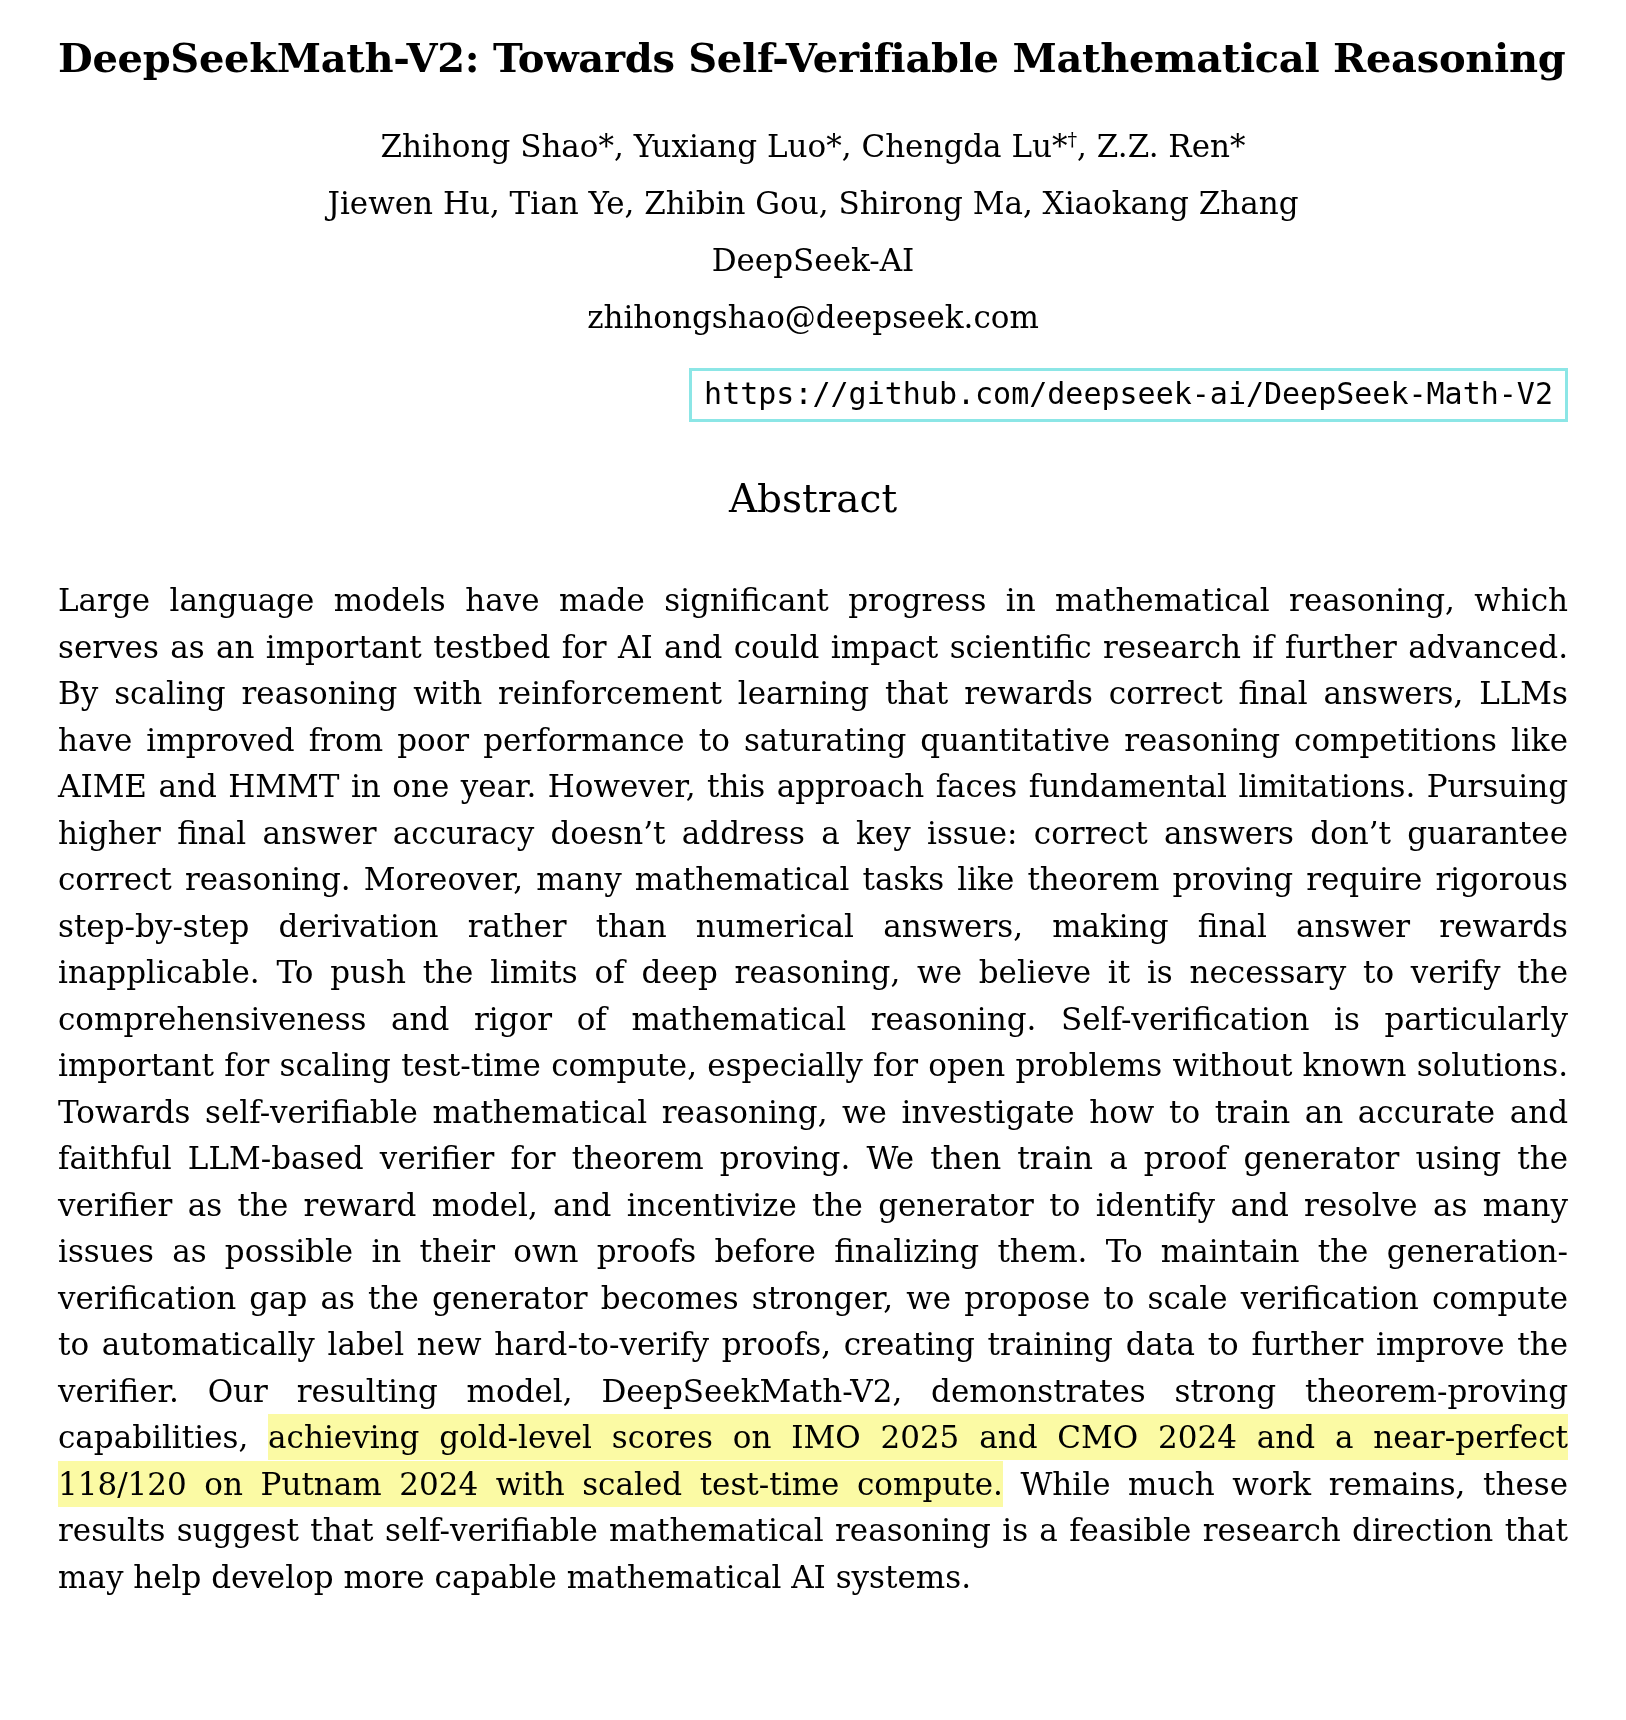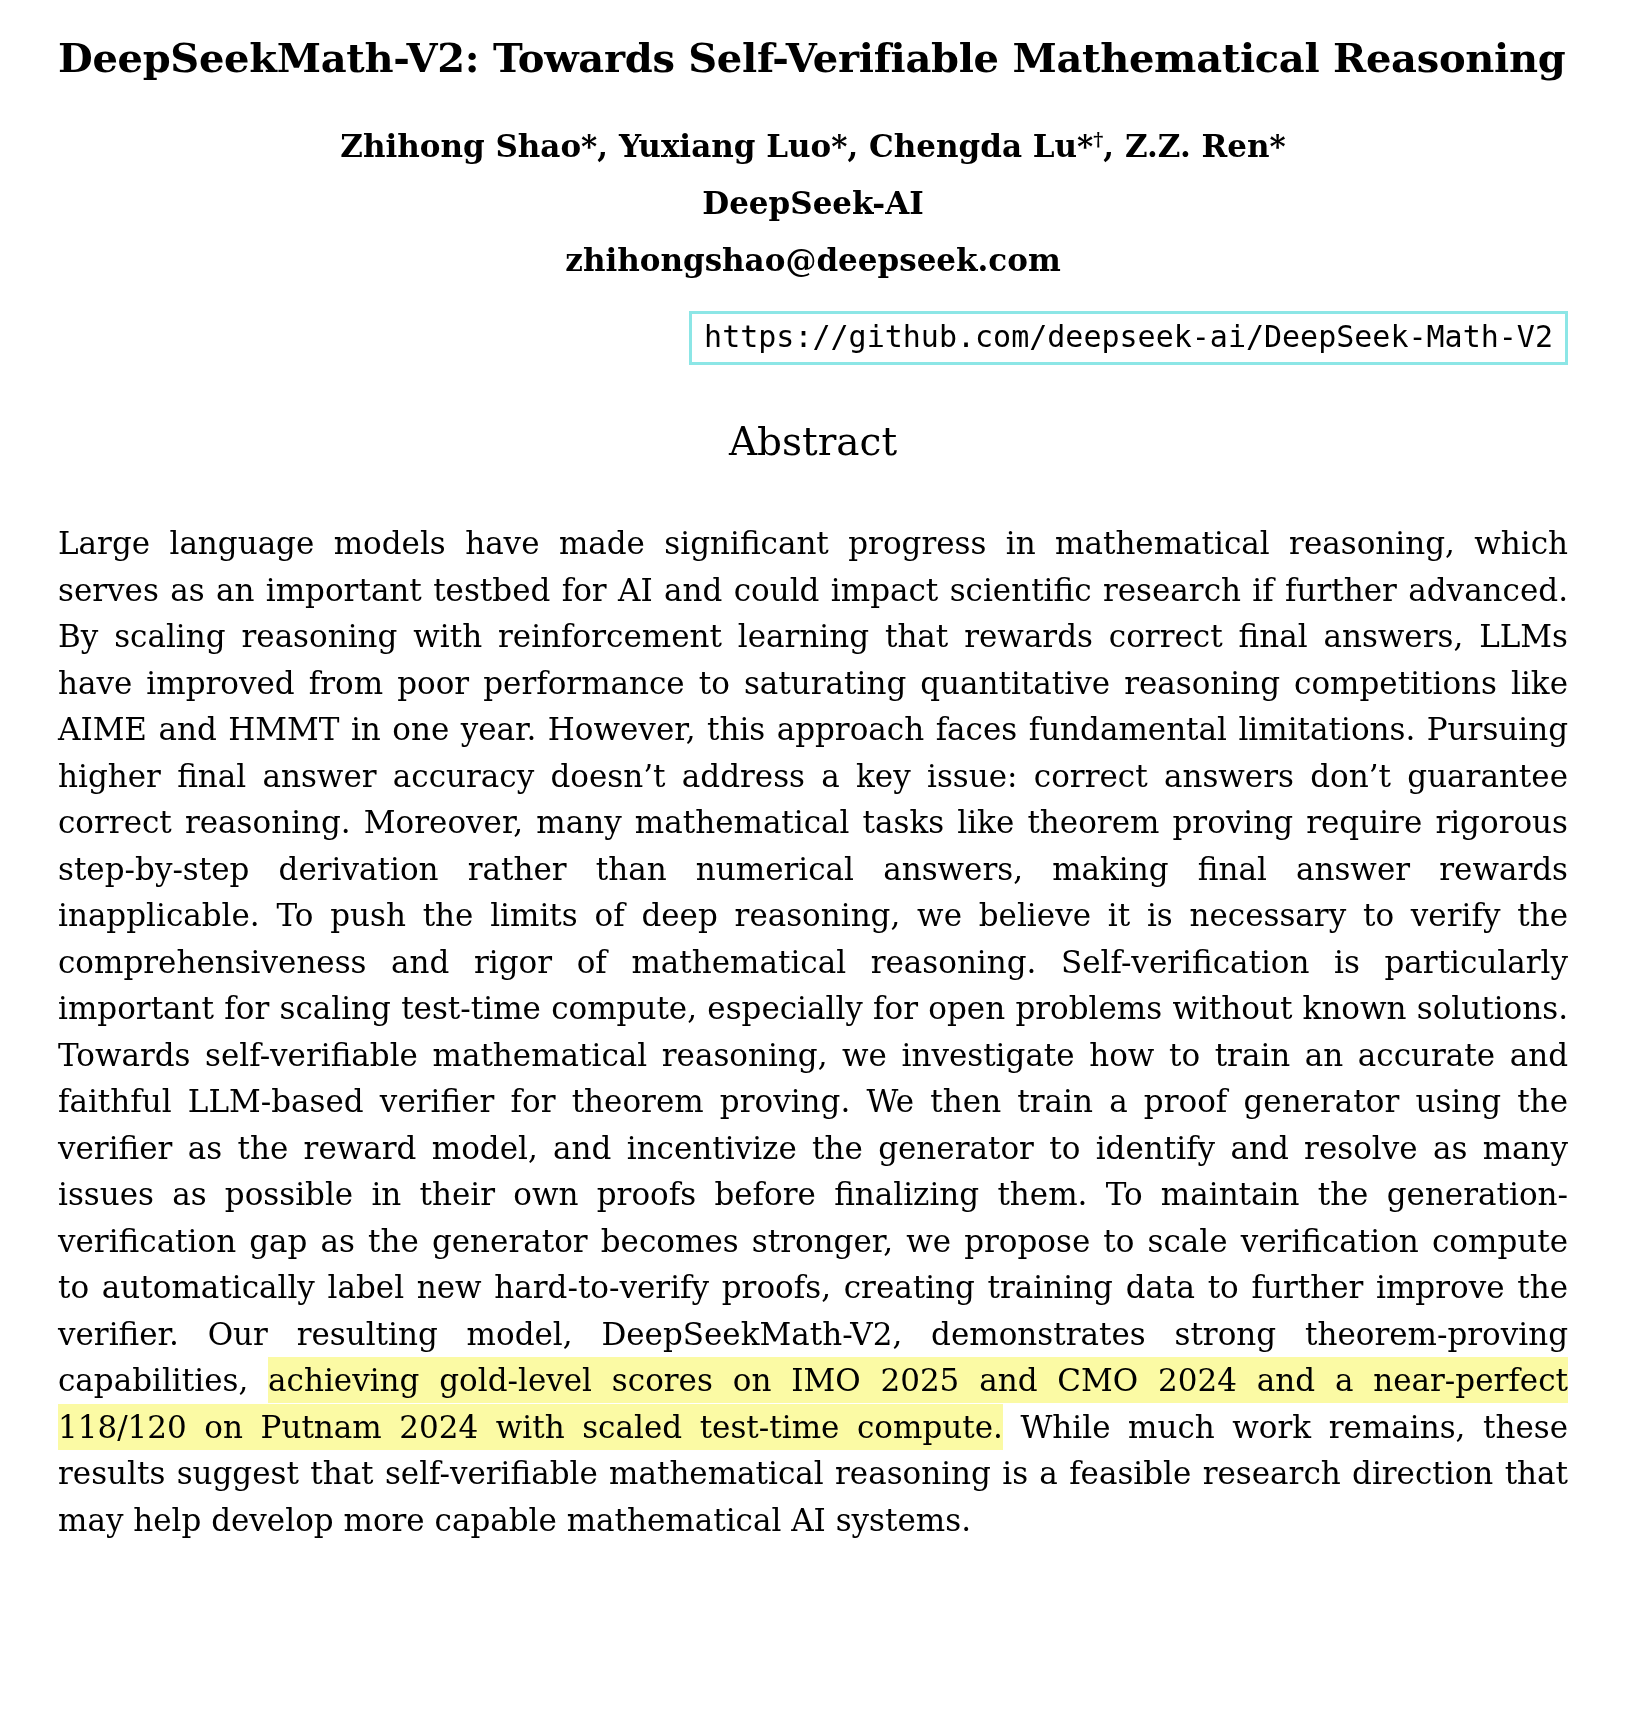--- a/index.html
+++ b/index.html
@@ -33,21 +33,20 @@
     margin: 10px 13px 48px 0;
     letter-spacing: -0.3px;
   }
   .meta-block {
     text-align: center;
     font-size: 31px;
     line-height: 34px;
   }
   .meta-line {
     margin: 0 0 23px 0;
-    font-weight: bold;
   }
   .meta-line sup {
     font-size: 0.62em;
     line-height: 0;
   }
   .email-line {
     margin-bottom: 20px;
   }
   .url-row {
     text-align: right;
@@ -85,20 +84,21 @@
 </head>
 <body>
 
 <main class="page">
 
   <h1 class="paper-title">DeepSeekMath-V2: Towards Self-Verifiable Mathematical Reasoning</h1>
 
   <div class="meta-block">
     <div class="meta-line"><span>Zhihong Shao*, Yuxiang Luo*, Chengda Lu*</span><sup>†</sup><span>, Z.Z. Ren*</span></div>
 
+    <div class="meta-line">Jiewen Hu, Tian Ye, Zhibin Gou, Shirong Ma, Xiaokang Zhang</div>
 
     <div class="meta-line">DeepSeek-AI</div>
 
     <div class="meta-line email-line">zhihongshao@deepseek.com</div>
 
     <div class="url-row">
       <a class="url-box">https://github.com/deepseek-ai/DeepSeek-Math-V2</a>
     </div>
   </div>
 

